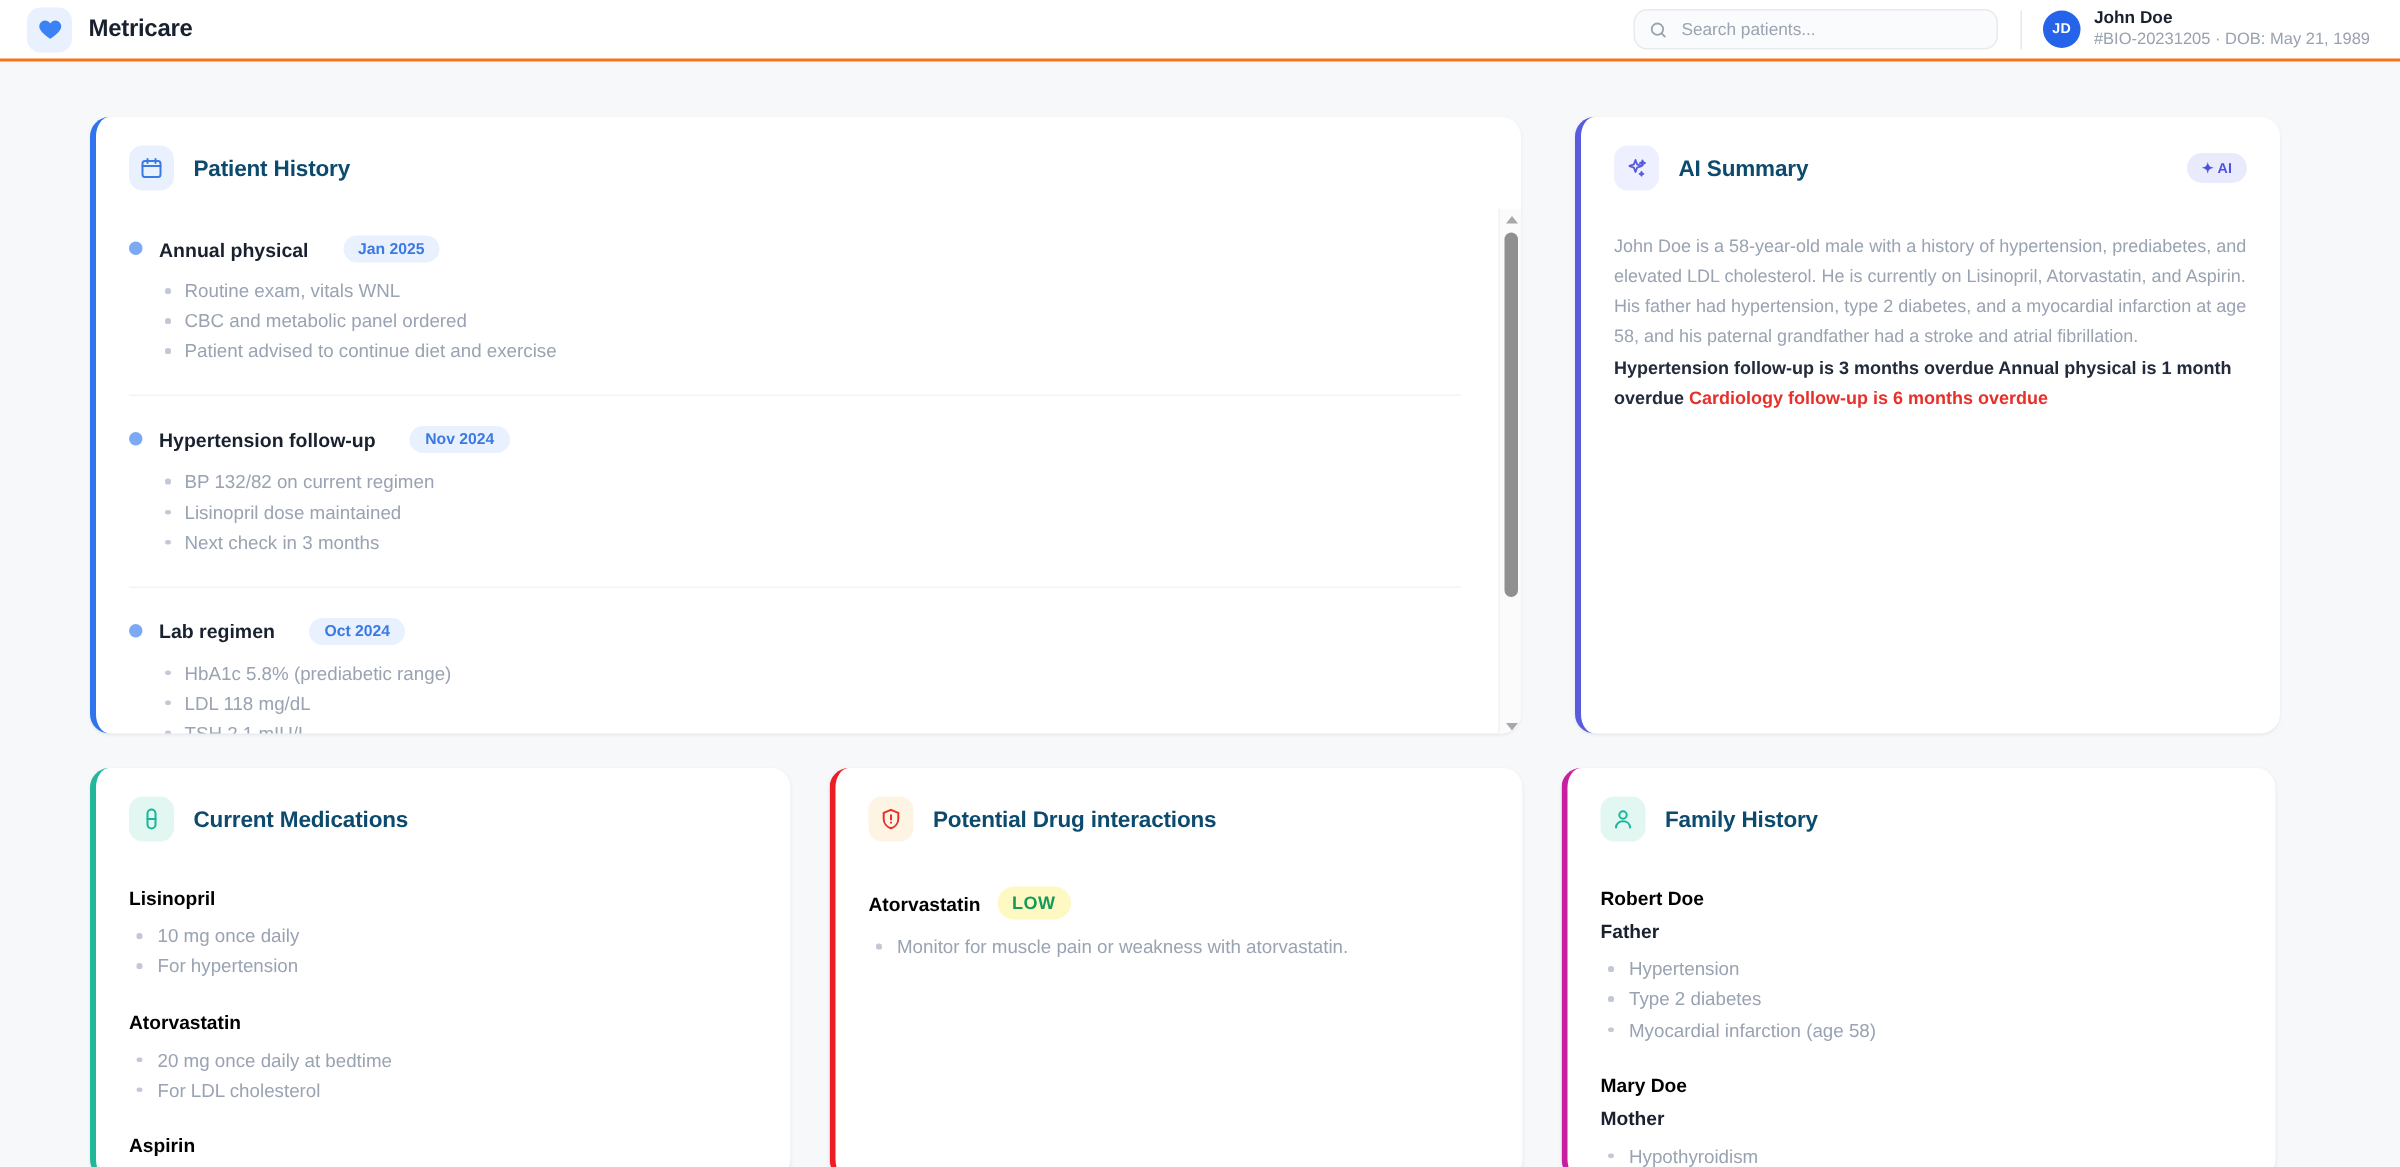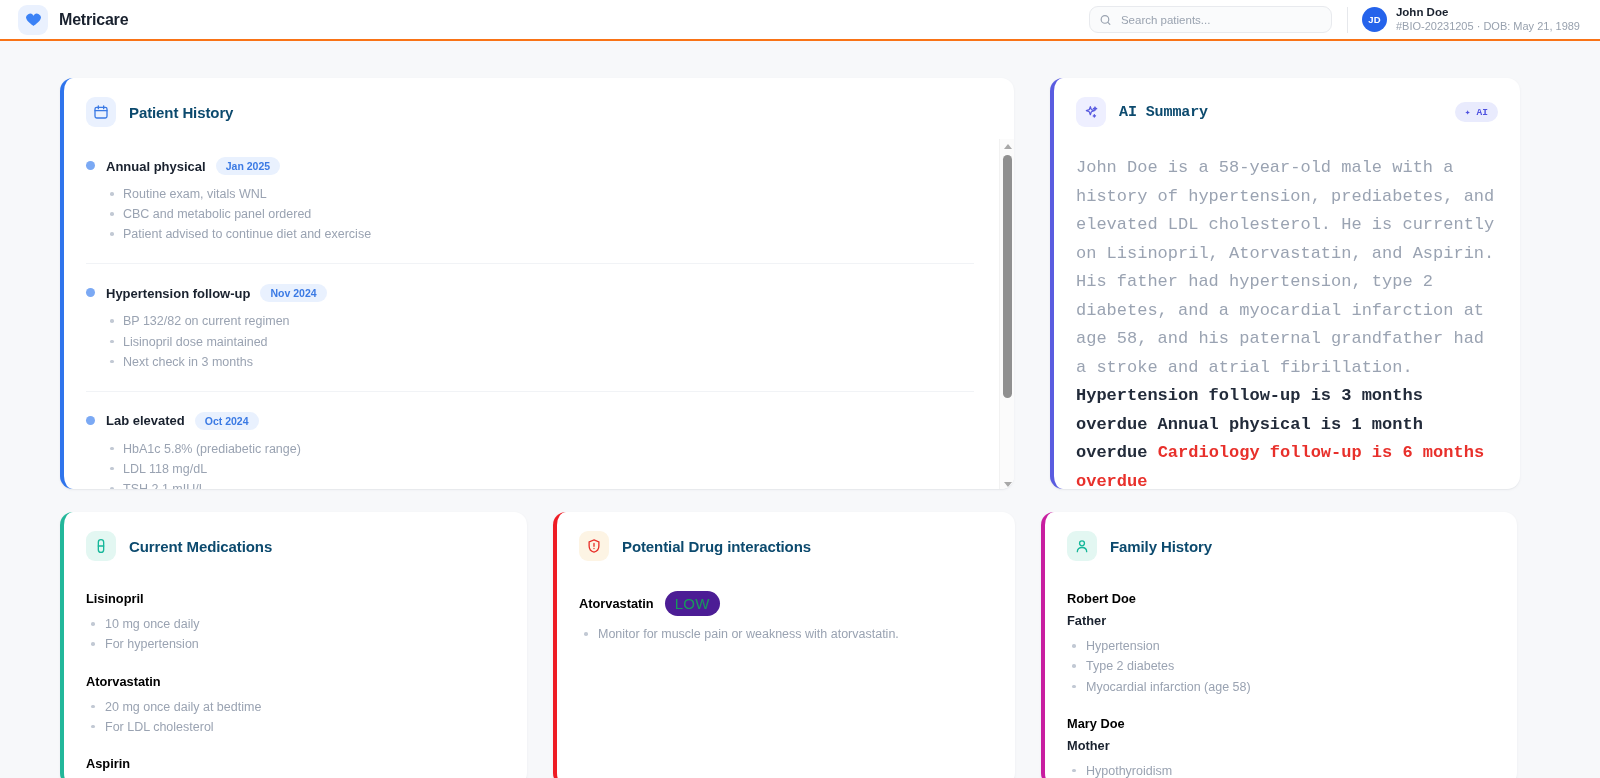--- a/index.html
+++ b/index.html
@@ -193,21 +193,21 @@
   }
   .hist-entry {
     padding: 20px 0 19px 0;
     border-bottom: 1px solid #f1f3f6;
   }
   .hist-entry:first-child { padding-top: 18px; }
   .hist-entry:last-child { border-bottom: none; }
   .hist-head {
     display: flex;
     align-items: center;
-    gap: 10px;
+    gap: 23px;
     position: relative;
     padding-left: 20px;
   }
   .hist-dot {
     position: absolute;
     left: 0;
     top: 4px;
     width: 9px;
     height: 9px;
     border-radius: 50%;
@@ -286,25 +286,24 @@
     height: 243px;
     background: #909090;
     border-radius: 5px;
   }
 
   
   #card-ai {
     width: 470px;
     height: 411px;
     border-left-color: #5a5ce0;
-    font-family: Liberation Mono, monospace;
   }
   .ai-body {
     padding: 27px 22px 0 22px;
-    font-size: 17px;
+    font-size: 12px;
     line-height: 1.68;
     color: #9aa3b2;
   }
   .ai-body b {
     color: #222b3a;
     font-weight: bold;
   }
   .ai-body .alert {
     color: #e8302b;
     font-weight: bold;
@@ -339,24 +338,24 @@
     font-weight: bold;
     color: #19212e;
     margin-top: 7px;
   }
   .item-row {
     display: flex;
     align-items: center;
     gap: 11px;
   }
   .sev-badge {
-    background: #4c1d95;
+    background: #fef9c3;
     color: #169a5b;
-    font-size: 15px;
-    font-weight: normal;
+    font-size: 12px;
+    font-weight: bold;
     border-radius: 999px;
     padding: 4px 10px;
     letter-spacing: 0.3px;
   }
   .bullets {
     list-style: none;
     margin: 8px 0 19px 0;
   }
   .bullets li {
     font-size: 12.5px;
@@ -452,21 +451,21 @@
             <ul class="hist-list">
               <li>BP 132/82 on current regimen</li>
               <li>Lisinopril dose maintained</li>
               <li>Next check in 3 months</li>
             </ul>
           </div>
 
           <div class="hist-entry">
             <div class="hist-head">
               <span class="hist-dot"></span>
-              <span class="hist-title">Lab elevated</span>
+              <span class="hist-title">Lab regimen</span>
               <span class="hist-badge">Oct 2024</span>
             </div>
             <ul class="hist-list">
               <li>HbA1c 5.8% (prediabetic range)</li>
               <li>LDL 118 mg/dL</li>
               <li>TSH 2.1 mIU/L</li>
             </ul>
           </div>
 
         </div>

